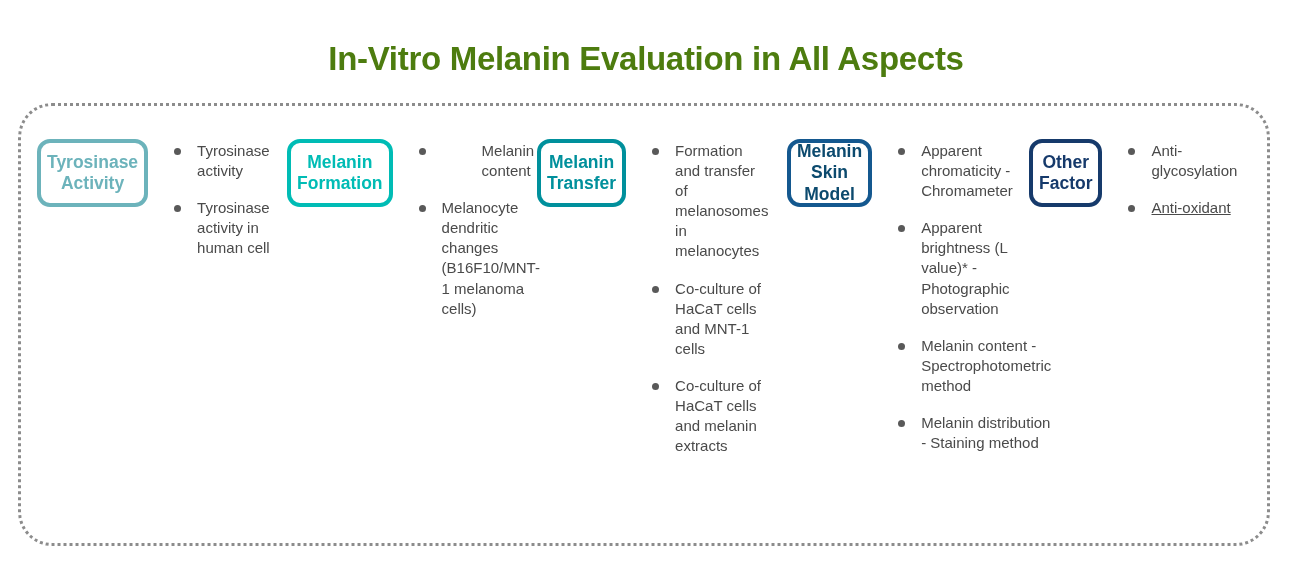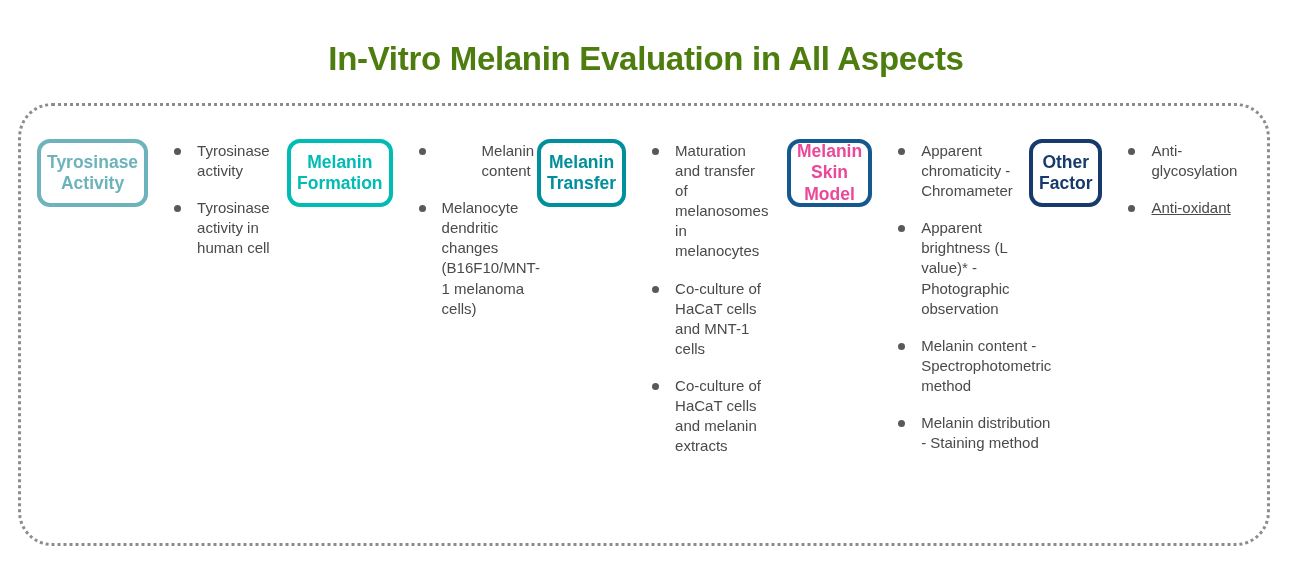--- a/index.html
+++ b/index.html
@@ -156,35 +156,35 @@
   <div class="column">
     <div class="pill" style="border-color: rgb(0, 144, 156); color: rgb(0, 144, 156);">
       <span>
         <span>Melanin</span><br>
         <span>Transfer</span>
       </span>
     </div>
     <ul class="bullets">
       <li class="bullet-item" style="color: rgb(74, 74, 74);">
         <span class="bullet-dot" style="background: rgb(89, 89, 89);"></span>
-        <span class="bullet-text">Maturation and transfer of melanosomes in melanocytes</span>
+        <span class="bullet-text">Formation and transfer of melanosomes in melanocytes</span>
       </li>
       <li class="bullet-item" style="color: rgb(74, 74, 74);">
         <span class="bullet-dot" style="background: rgb(89, 89, 89);"></span>
         <span class="bullet-text">Co-culture of HaCaT cells and MNT-1 cells</span>
       </li>
       <li class="bullet-item" style="color: rgb(74, 74, 74);">
         <span class="bullet-dot" style="background: rgb(89, 89, 89);"></span>
         <span class="bullet-text">Co-culture of HaCaT cells and melanin extracts</span>
       </li>
     </ul>
   </div>
 
   <div class="column">
-    <div class="pill" style="border-color: rgb(20, 88, 143); color: #ec4899;">
+    <div class="pill" style="border-color: rgb(20, 88, 143); color: #0c4a6e;">
       <span>
         <span>Melanin Skin</span><br>
         <span>Model</span>
       </span>
     </div>
     <ul class="bullets">
       <li class="bullet-item" style="color: rgb(74, 74, 74);">
         <span class="bullet-dot" style="background: rgb(89, 89, 89);"></span>
         <span class="bullet-text">Apparent chromaticity - Chromameter</span>
       </li>

